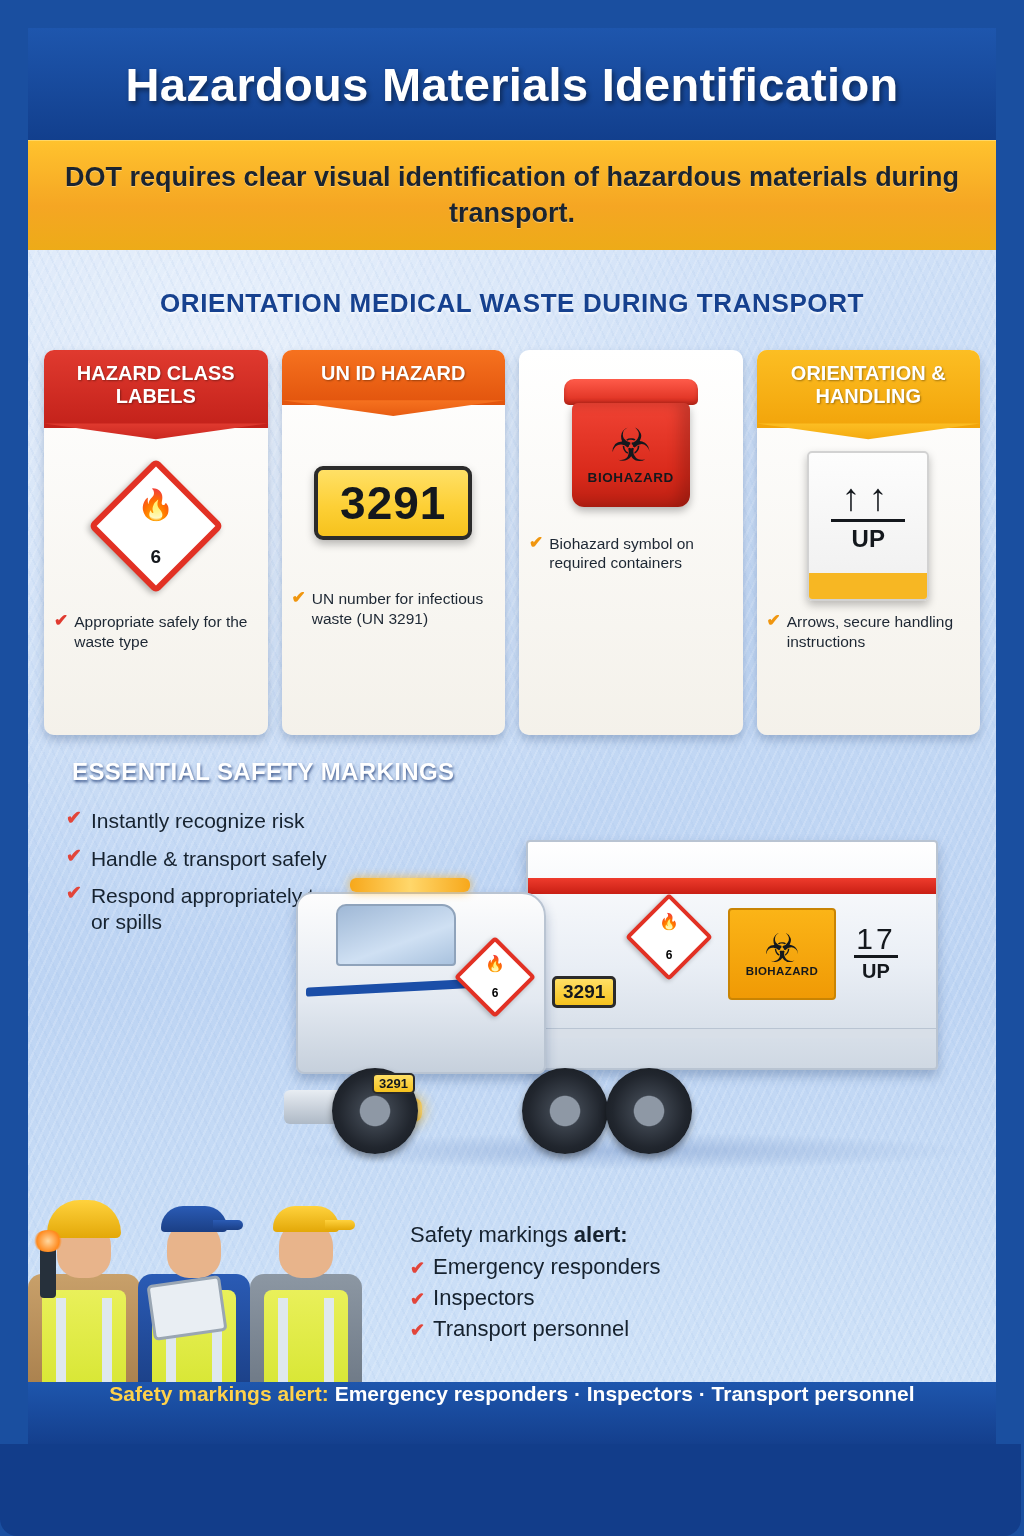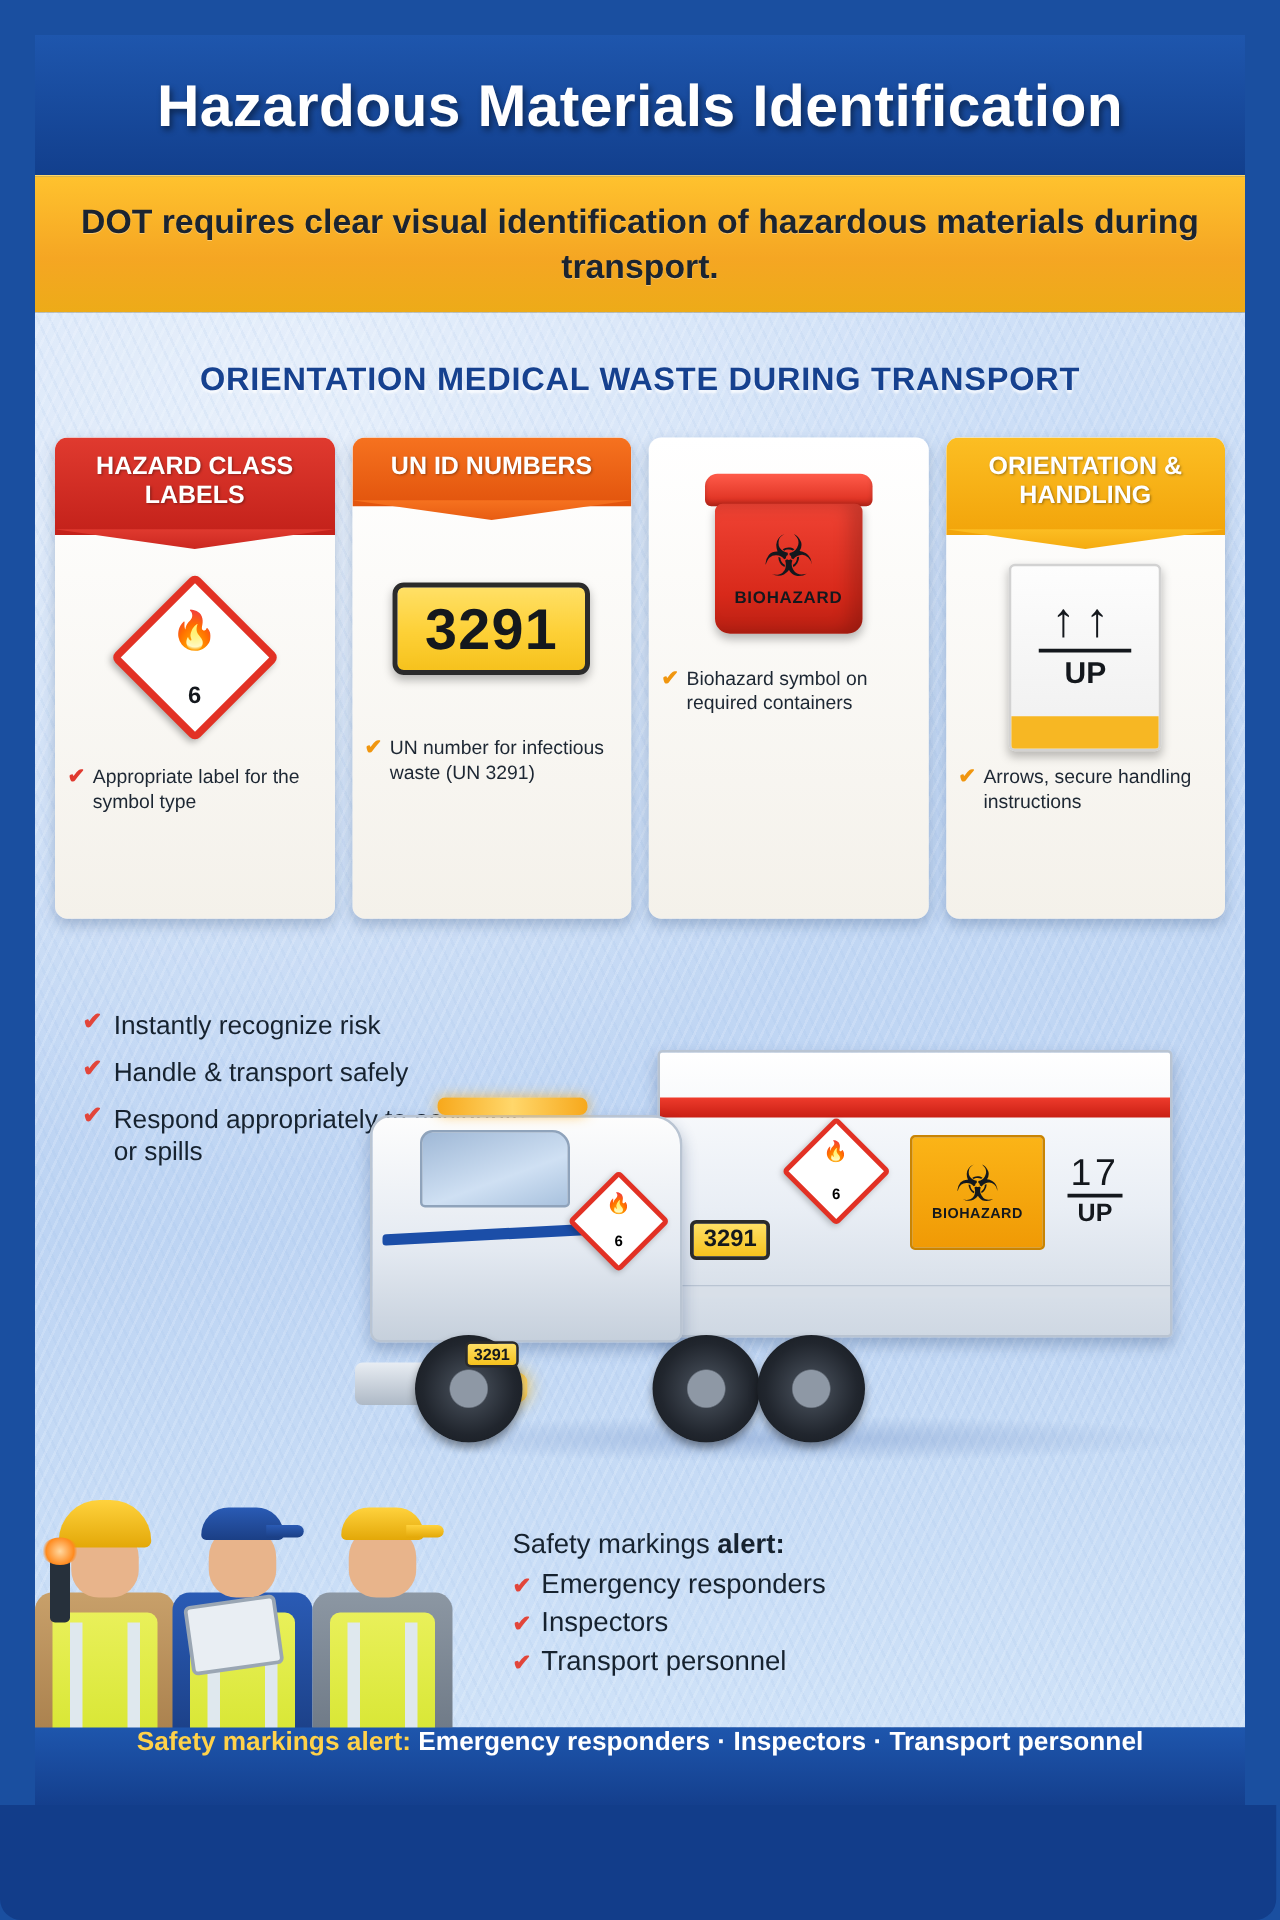--- a/index.html
+++ b/index.html
@@ -368,27 +368,27 @@
         <div class="diamond-wrap">
           <div class="diamond"></div>
           <div class="diamond-inner">
             <span class="flame">🔥</span>
             <span class="dnum">6</span>
           </div>
         </div>
       </div>
       <div class="card-note">
         <span class="tick red">✔</span>
-        <span>Appropriate label for the symbol type</span>
+        <span>Appropriate safely for the waste type</span>
       </div>
     </div>
 
     <div class="card">
       <div class="card-head head-orange">
-        <span>UN ID NUMBERS</span>
+        <span>UN ID HAZARD</span>
       </div>
       <div class="card-art">
         <div class="un-plate">
           <span>3291</span>
         </div>
       </div>
       <div class="card-note">
         <span class="tick">✔</span>
         <span>UN number for infectious waste (UN 3291)</span>
       </div>
@@ -424,20 +424,21 @@
           <div class="orient-bot"></div>
         </div>
       </div>
       <div class="card-note">
         <span class="tick">✔</span>
         <span>Arrows, secure handling instructions</span>
       </div>
     </div>
   </div>
 
+  <div class="esm-title">ESSENTIAL SAFETY MARKINGS</div>
   <div class="esm-list">
     <div class="esm-item">
       <span class="tick">✔</span>
       <span class="txt">Instantly recognize risk</span>
     </div>
     <div class="esm-item">
       <span class="tick">✔</span>
       <span class="txt">Handle &amp; transport safely</span>
     </div>
     <div class="esm-item">

